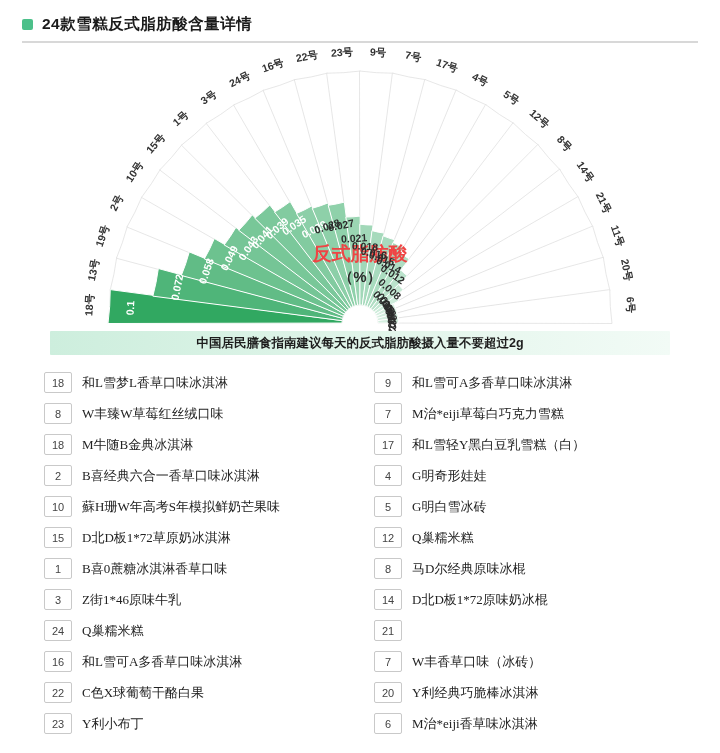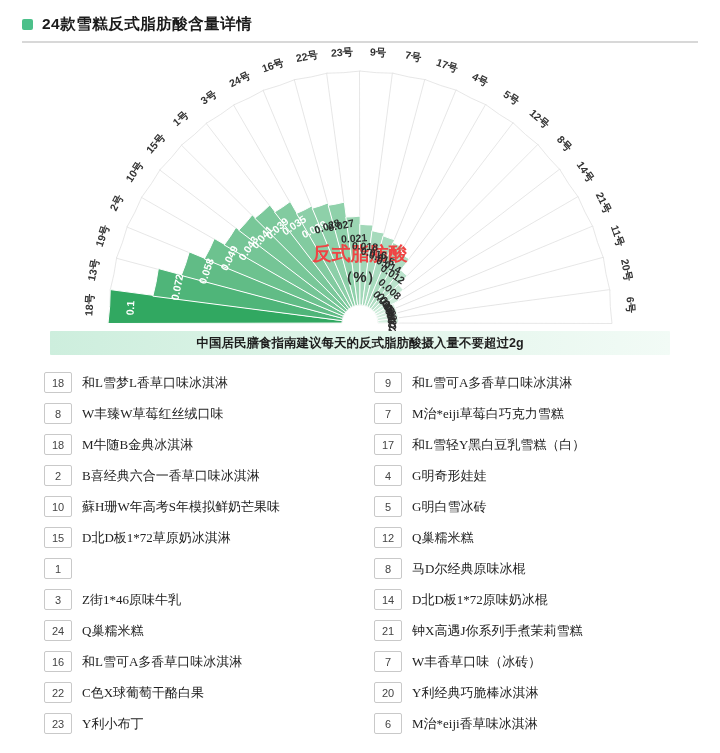--- a/index.html
+++ b/index.html
@@ -218,20 +218,21 @@
         <div class="legend-item">
           <div class="lg-num">10</div>
           <div class="lg-text">蘇H珊W年高考S年模拟鲜奶芒果味</div>
         </div>
         <div class="legend-item">
           <div class="lg-num">15</div>
           <div class="lg-text">D北D板1*72草原奶冰淇淋</div>
         </div>
         <div class="legend-item">
           <div class="lg-num">1</div>
+          <div class="lg-text">B喜0蔗糖冰淇淋香草口味</div>
         </div>
         <div class="legend-item">
           <div class="lg-num">3</div>
           <div class="lg-text">Z街1*46原味牛乳</div>
         </div>
         <div class="legend-item">
           <div class="lg-num">24</div>
           <div class="lg-text">Q巢糯米糕</div>
         </div>
         <div class="legend-item">
@@ -275,21 +276,20 @@
         <div class="legend-item">
           <div class="lg-num">8</div>
           <div class="lg-text">马D尔经典原味冰棍</div>
         </div>
         <div class="legend-item">
           <div class="lg-num">14</div>
           <div class="lg-text">D北D板1*72原味奶冰棍</div>
         </div>
         <div class="legend-item">
           <div class="lg-num">21</div>
-          <div class="lg-text">钟X高遇J你系列手煮茉莉雪糕</div>
         </div>
         <div class="legend-item">
           <div class="lg-num">7</div>
           <div class="lg-text">W丰香草口味（冰砖）</div>
         </div>
         <div class="legend-item">
           <div class="lg-num">20</div>
           <div class="lg-text">Y利经典巧脆棒冰淇淋</div>
         </div>
         <div class="legend-item">

